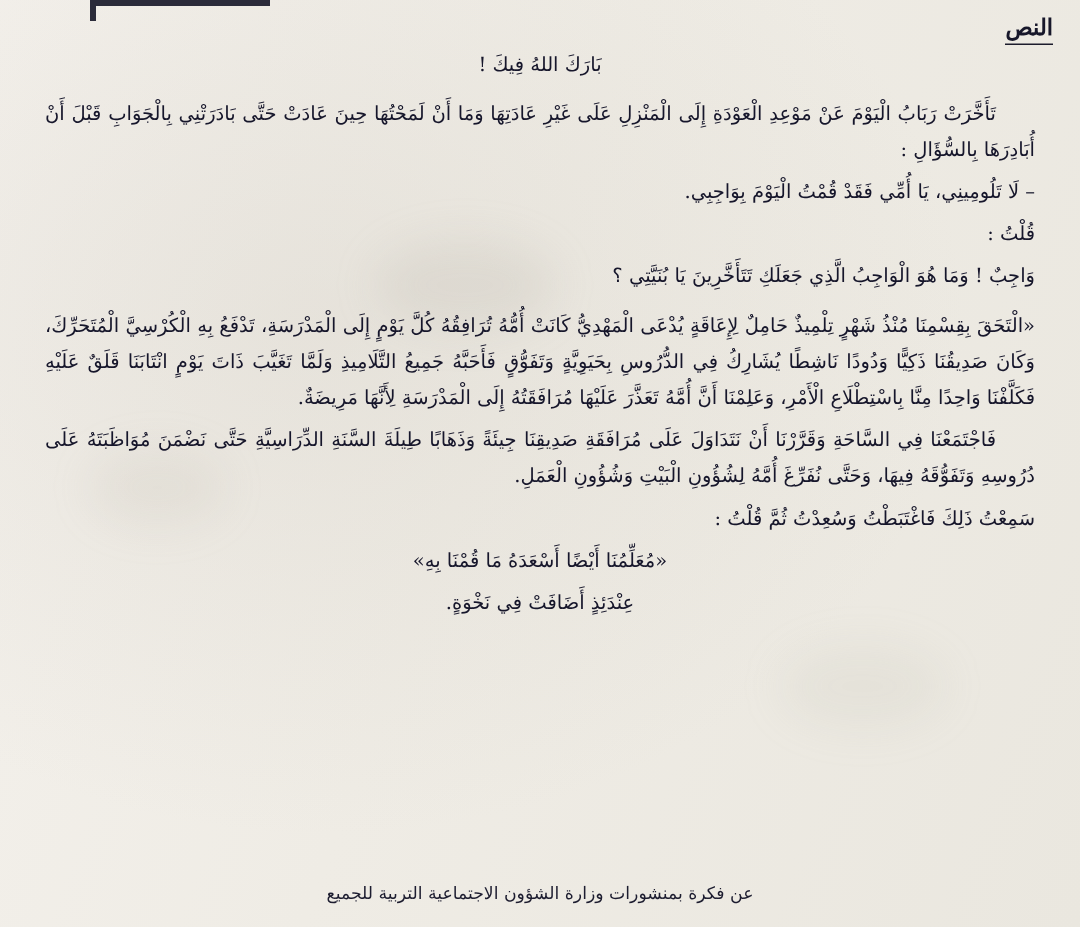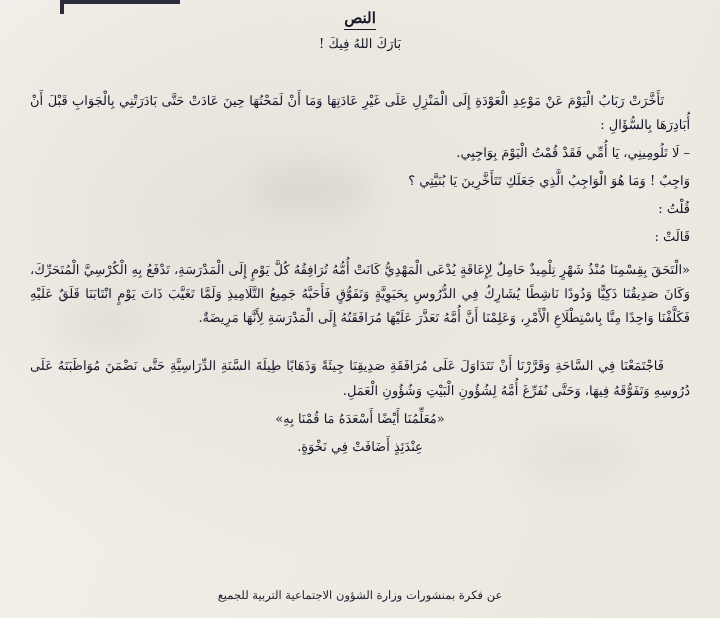--- a/index.html
+++ b/index.html
@@ -52,21 +52,20 @@
     width: 4px;
     height: 14px;
     background: #2b2b3a;
   }
 
   .title-row {
     position: absolute;
     top: 8px;
     right: 18px;
     width: 684px;
-    text-align: center;
   }
   .doc-title {
     display: inline-block;
     font-size: 15px;
     font-weight: bold;
     letter-spacing: 0;
     color: #17172a;
     padding-bottom: 2px;
     border-bottom: 1.5px solid #1c1c2c;
   }
@@ -81,21 +80,21 @@
 
   p {
     margin: 0 0 4px 0;
     font-size: 13px;
     line-height: 1.85;
     text-align: justify;
     text-align-last: right;
     color: #16162b;
   }
   p.center { text-align: center; text-align-last: center; }
-  p.indent { text-indent: 26px; margin-top: 24px; }
+  p.indent { text-indent: 26px; }
   p.short  { text-align: center; text-align-last: right; }
   .gap-sm { height: 5px; }
   .quote-block p { text-align: justify; text-align-last: right; }
 
   .footer {
     position: absolute;
     bottom: 16px;
     right: 0;
     left: 0;
     text-align: center;
@@ -127,33 +126,33 @@
   <div class="body-wrap">
 
     <p class="center">بَارَكَ اللهُ فِيكَ !</p>
 
     <div class="gap-sm"></div>
 
     <p class="indent">تَأَخَّرَتْ رَبَابُ الْيَوْمَ عَنْ مَوْعِدِ الْعَوْدَةِ إِلَى الْمَنْزِلِ عَلَى غَيْرِ عَادَتِهَا وَمَا أَنْ لَمَحْتُهَا حِينَ عَادَتْ حَتَّى بَادَرَتْنِي بِالْجَوَابِ قَبْلَ أَنْ أُبَادِرَهَا بِالسُّؤَالِ :</p>
 
     <p class="short">– لَا تَلُومِينِي، يَا أُمِّي فَقَدْ قُمْتُ الْيَوْمَ بِوَاجِبِي.</p>
 
+    <p class="short">قُلْتُ :</p>
+
     <p class="short">وَاجِبٌ ! وَمَا هُوَ الْوَاجِبُ الَّذِي جَعَلَكِ تَتَأَخَّرِينَ يَا بُنَيَّتِي ؟</p>
 
-    <p class="short">قُلْتُ :</p>
-
-    <p class="short">قَالَتْ :</p>
 
     <div class="gap-sm"></div>
 
     <div class="quote-block">
       <p>«الْتَحَقَ بِقِسْمِنَا مُنْذُ شَهْرٍ تِلْمِيذٌ حَامِلٌ لِإِعَاقَةٍ يُدْعَى الْمَهْدِيُّ كَانَتْ أُمُّهُ تُرَافِقُهُ كُلَّ يَوْمٍ إِلَى الْمَدْرَسَةِ، تَدْفَعُ بِهِ الْكُرْسِيَّ الْمُتَحَرِّكَ، وَكَانَ صَدِيقُنَا ذَكِيًّا وَدُودًا نَاشِطًا يُشَارِكُ فِي الدُّرُوسِ بِحَيَوِيَّةٍ وَتَفَوُّقٍ فَأَحَبَّهُ جَمِيعُ التَّلَامِيذِ وَلَمَّا تَغَيَّبَ ذَاتَ يَوْمٍ انْتَابَنَا قَلَقٌ عَلَيْهِ فَكَلَّفْنَا وَاحِدًا مِنَّا بِاسْتِطْلَاعِ الْأَمْرِ، وَعَلِمْنَا أَنَّ أُمَّهُ تَعَذَّرَ عَلَيْهَا مُرَافَقَتُهُ إِلَى الْمَدْرَسَةِ لِأَنَّهَا مَرِيضَةٌ.</p>
       <p class="indent">فَاجْتَمَعْنَا فِي السَّاحَةِ وَقَرَّرْنَا أَنْ نَتَدَاوَلَ عَلَى مُرَافَقَةِ صَدِيقِنَا جِيئَةً وَذَهَابًا طِيلَةَ السَّنَةِ الدِّرَاسِيَّةِ حَتَّى نَضْمَنَ مُوَاظَبَتَهُ عَلَى دُرُوسِهِ وَتَفَوُّقَهُ فِيهَا، وَحَتَّى نُفَرِّغَ أُمَّهُ لِشُؤُونِ الْبَيْتِ وَشُؤُونِ الْعَمَلِ.</p>
     </div>
 
+    <p class="short">سَمِعْتُ ذَلِكَ فَاغْتَبَطْتُ وَسُعِدْتُ ثُمَّ قُلْتُ :</p>
     <p class="center">«مُعَلِّمُنَا أَيْضًا أَسْعَدَهُ مَا قُمْنَا بِهِ»</p>
     <p class="center">عِنْدَئِذٍ أَضَافَتْ فِي نَخْوَةٍ.</p>
 
   </div>
 
   <div class="footer">
     <span class="src">عن فكرة بمنشورات وزارة الشؤون الاجتماعية التربية للجميع</span>
   </div>
 
 </div>

